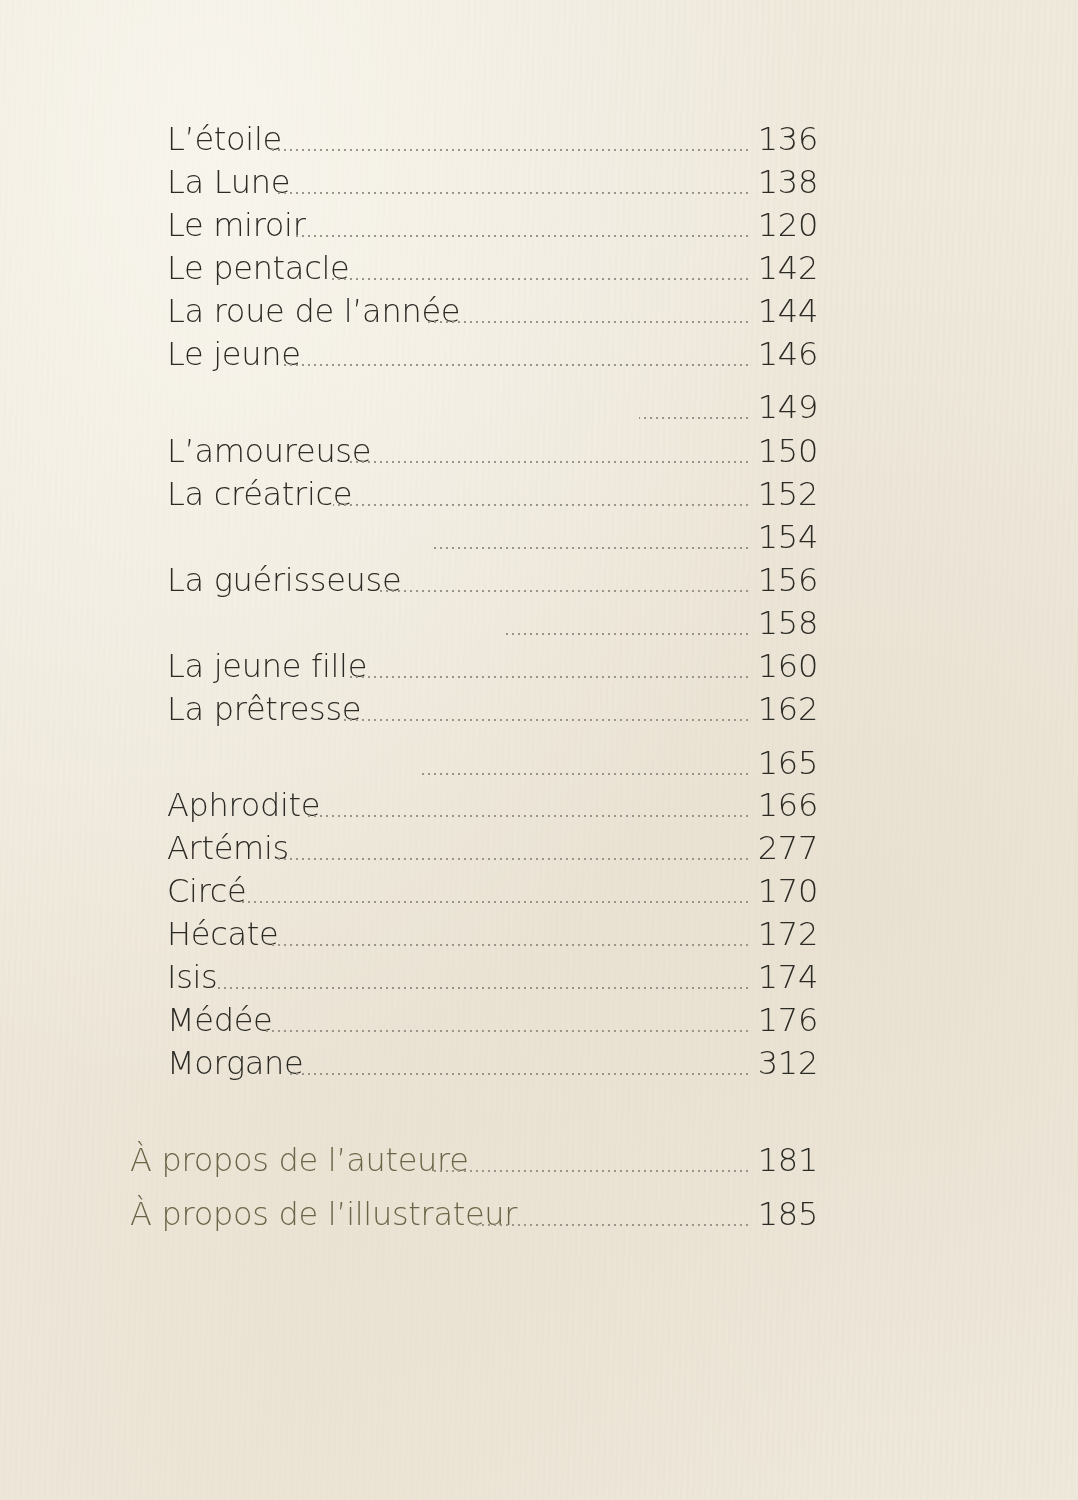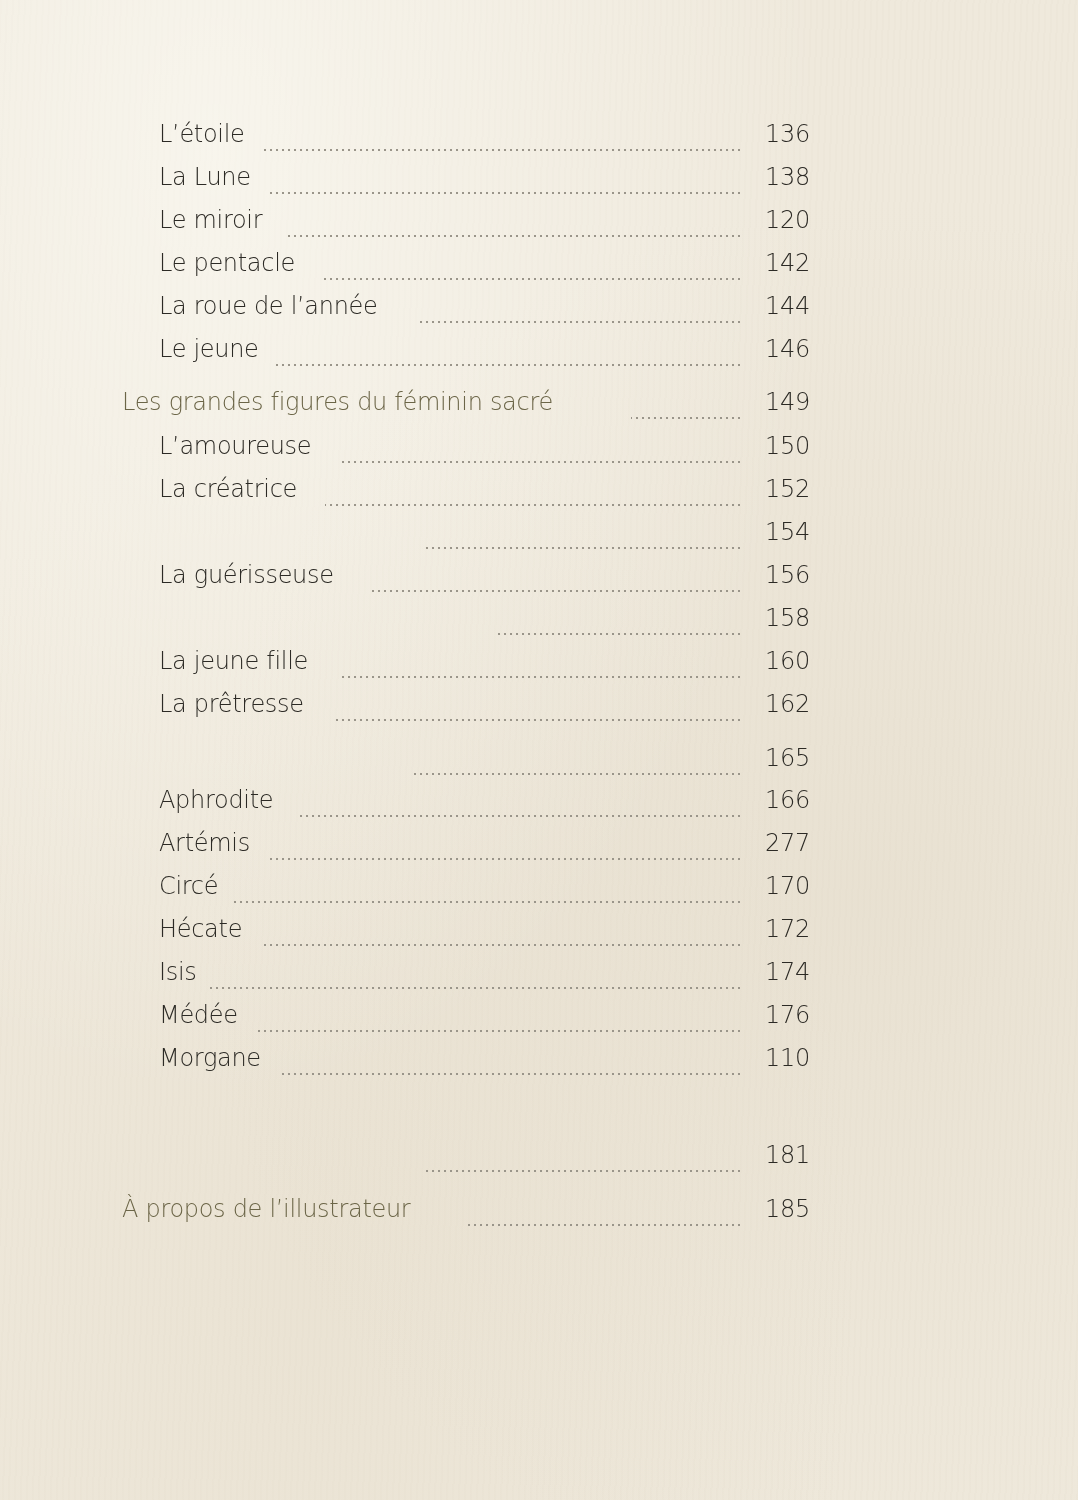--- a/index.html
+++ b/index.html
@@ -9,23 +9,23 @@
       background-image:
         radial-gradient(ellipse at 20% 10%, rgba(255,255,250,0.55), rgba(255,255,250,0) 50%),
         radial-gradient(ellipse at 80% 60%, rgba(220,210,190,0.35), rgba(220,210,190,0) 55%),
         radial-gradient(ellipse at 30% 85%, rgba(225,215,195,0.35), rgba(225,215,195,0) 50%),
         repeating-linear-gradient(92deg, rgba(200,190,170,0.05) 0px, rgba(200,190,170,0.05) 2px, rgba(255,255,255,0) 2px, rgba(255,255,255,0) 6px);
       font-family: "DejaVu Sans", sans-serif;
       position: relative;
     }
     .toc { position: absolute; left: 0; top: 0; width: 1078px; }
     .row {
-      position: absolute; left: 4px; width: 926px; height: 40px;
+      position: absolute; left: 12px; width: 926px; height: 40px;
       display: flex; align-items: baseline;
-      font-size: 24px; font-weight: 300; letter-spacing: -0.3px;
+      font-size: 32px; font-weight: 300; letter-spacing: -0.3px;
       color: #2c2a25;
     }
     .row.sub { }
     .row.section { color: #6b6547; }
     .row.extra { color: #6b6547; }
     .title { position: absolute; white-space: nowrap; }
     .leader {
       position: absolute; height: 2px; right: 188px;
       background-image: radial-gradient(circle, #9a958a 0.9px, rgba(0,0,0,0) 1.1px);
       background-size: 6px 2px; background-repeat: repeat-x; background-position: right center;
@@ -65,21 +65,20 @@
     <span class="leader" style="left: 415px; top: 29px;"></span>
     <span class="page">144</span>
   </div>
   <div class="row sub" style="top:335px">
     <span class="title" style="left:155px">Le jeune</span>
     <span class="leader" style="left: 270px; top: 29px;"></span>
     <span class="page">146</span>
   </div>
 
   <div class="row section" style="top:388px">
-    <span class="title" style="left:118px">Les grandes figures du féminin sacré</span>
     <span class="leader" style="left: 627px; top: 29px;"></span>
     <span class="page">149</span>
   </div>
   <div class="row sub" style="top:432px">
     <span class="title" style="left:155px">L’amoureuse</span>
     <span class="leader" style="left: 337px; top: 29px;"></span>
     <span class="page">150</span>
   </div>
   <div class="row sub" style="top:475px">
     <span class="title" style="left:155px">La créatrice</span>
@@ -140,24 +139,25 @@
     <span class="page">174</span>
   </div>
   <div class="row sub" style="top:1001px">
     <span class="title" style="left:155px">Médée</span>
     <span class="leader" style="left: 251px; top: 29px;"></span>
     <span class="page">176</span>
   </div>
   <div class="row sub" style="top:1044px">
     <span class="title" style="left:155px">Morgane</span>
     <span class="leader" style="left: 278px; top: 29px;"></span>
-    <span class="page">110</span>
+    <span class="page">312</span>
   </div>
 
   <div class="row extra" style="top:1141px">
+    <span class="title" style="left:118px">À propos de l’auteure</span>
     <span class="leader" style="left: 418px; top: 29px;"></span>
     <span class="page">181</span>
   </div>
   <div class="row extra" style="top:1195px">
     <span class="title" style="left:118px">À propos de l’illustrateur</span>
     <span class="leader" style="left: 460px; top: 29px;"></span>
     <span class="page">185</span>
   </div>
 
 </div>

